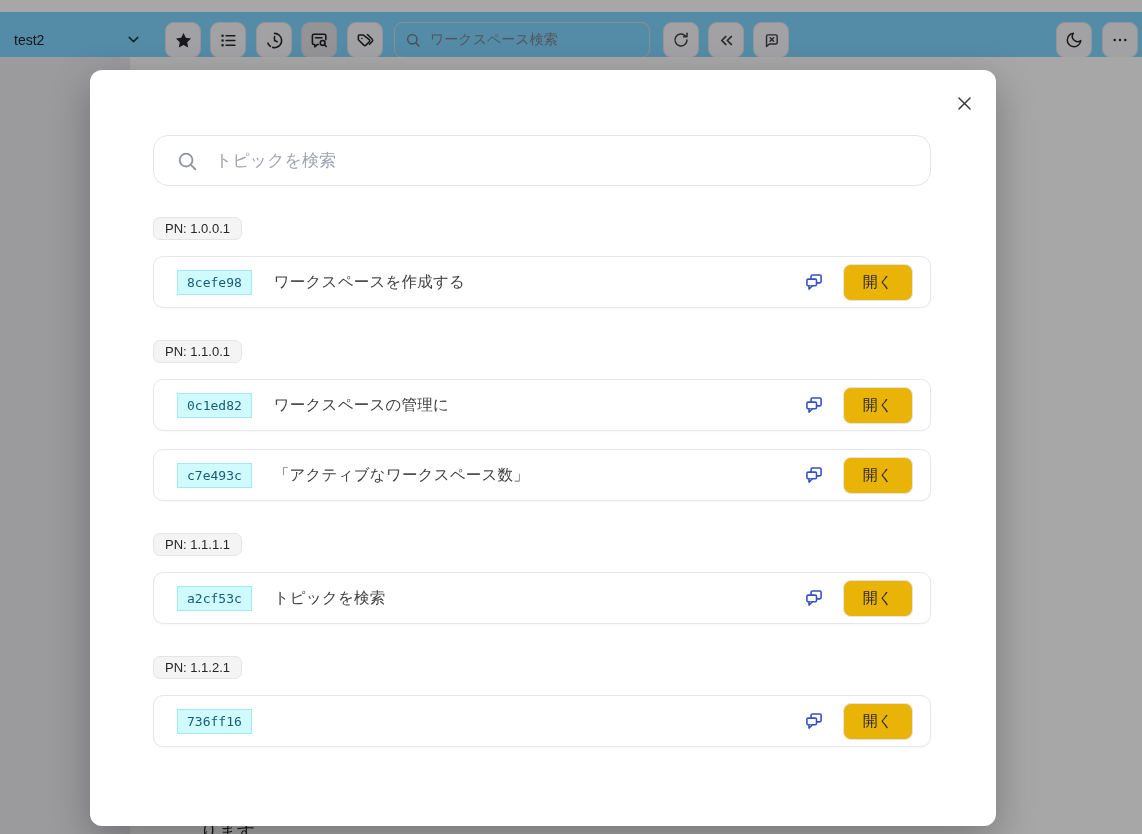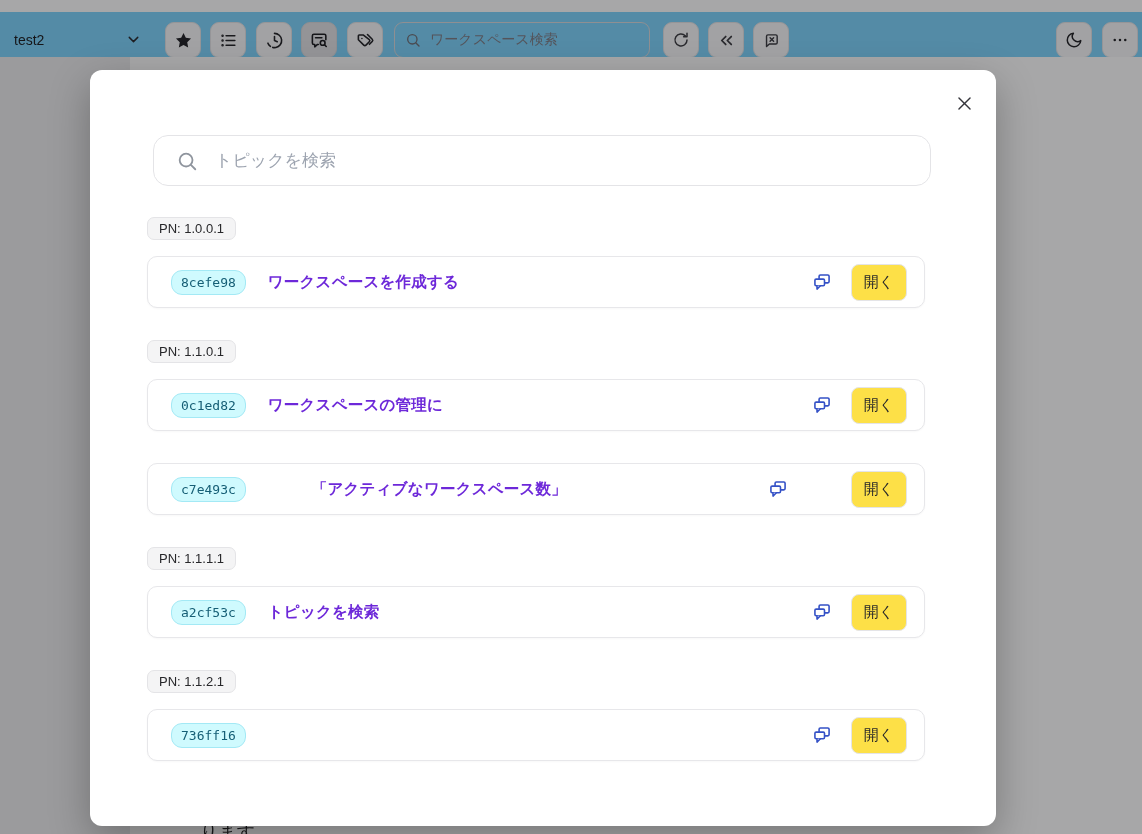--- a/index.html
+++ b/index.html
@@ -58,43 +58,43 @@
     position:absolute; left:63px; top:65px; width:778px; height:51px;
     border:1px solid #e4e4e7; border-radius:15px;
     display:flex; align-items:center; gap:17px; padding:0 18px 0 22px;
   }
   .modal-search input {
     border:none; outline:none; width:100%; font-size:17px; color:#333;
     font-family:"Liberation Sans",sans-serif;
   }
   .modal-search input::placeholder { color:#9ca3af; }
 
-  .groups { position:absolute; left:57px; top:147px; width:778px; }
+  .groups { position:absolute; left:63px; top:147px; width:778px; }
   .group { margin-bottom:32px; }
   .pn-badge {
     display:inline-block; background:#f4f4f5; border:1px solid #e4e4e7;
     border-radius:7px; padding:3px 11px; font-size:13px; color:#27272a;
     margin-bottom:16px;
   }
   .topic-row {
     display:flex; align-items:center; height:52px; background:#fff;
     border:1px solid #e7e7ea; border-radius:10px; padding:0 17px 0 23px;
     box-shadow:0 1px 2px rgba(0,0,0,0.03); cursor:pointer;
   }
-  .group-items .topic-row:not(:first-child) { margin-top:32px;gap:44px; }
+  .group-items .topic-row:not(:first-child) { margin-top:18px; }
   .code-badge {
     font-family:"DejaVu Sans Mono", monospace; font-size:13px; color:#155e75;
-    background:#cffafe; border:1px solid #a3e9f5; border-radius:11px; padding:4px 9px;
-  }
-  .topic-title { margin-left:22px; font-weight:bold; font-size:15.5px; color:#6d28d9; letter-spacing:0.2px; }
+    background:#cffafe; border:1px solid #a3e9f5; border-radius:0; padding:4px 9px;
+  }
+  .topic-title { margin-left:22px; font-weight:normal; font-size:15.5px; color:#404040; letter-spacing:0.2px; }
   .row-spacer { flex:1; }
   .row-chat { margin-right:19px; cursor:pointer; }
   .open-btn {
-    background:#fde047; border:1px solid #e4e4e7; border-radius:8px;
-    padding:8px 12px; font-size:15px; color:#27272a; cursor:pointer;
+    background:#eab308; border:1px solid #e4e4e7; border-radius:8px;
+    padding:8px 19px; font-size:15px; color:#27272a; cursor:pointer;
     font-family:"Liberation Sans",sans-serif;
   }
 </style>
 </head>
 <body>
 
 <div class="toolbar">
   <div class="ws-selector">
     <span class="label">test2</span>
     <span>

